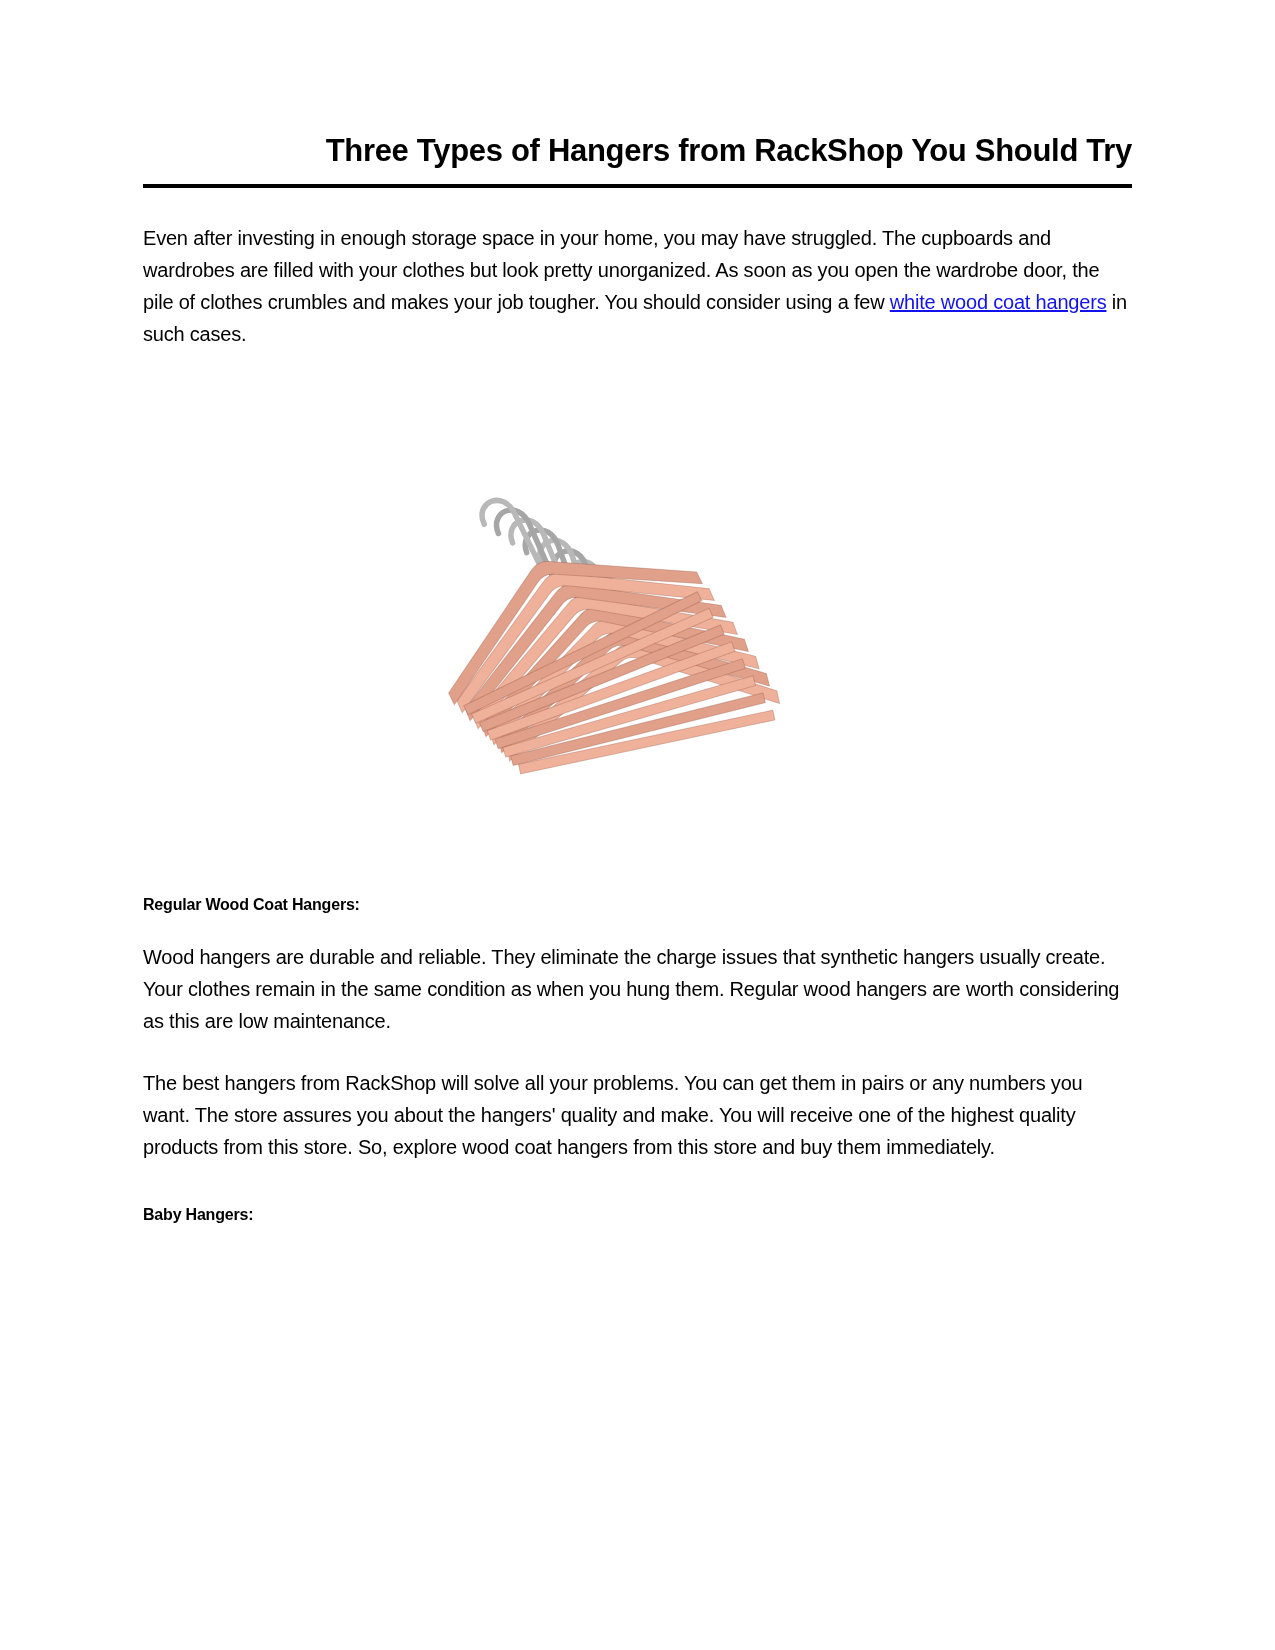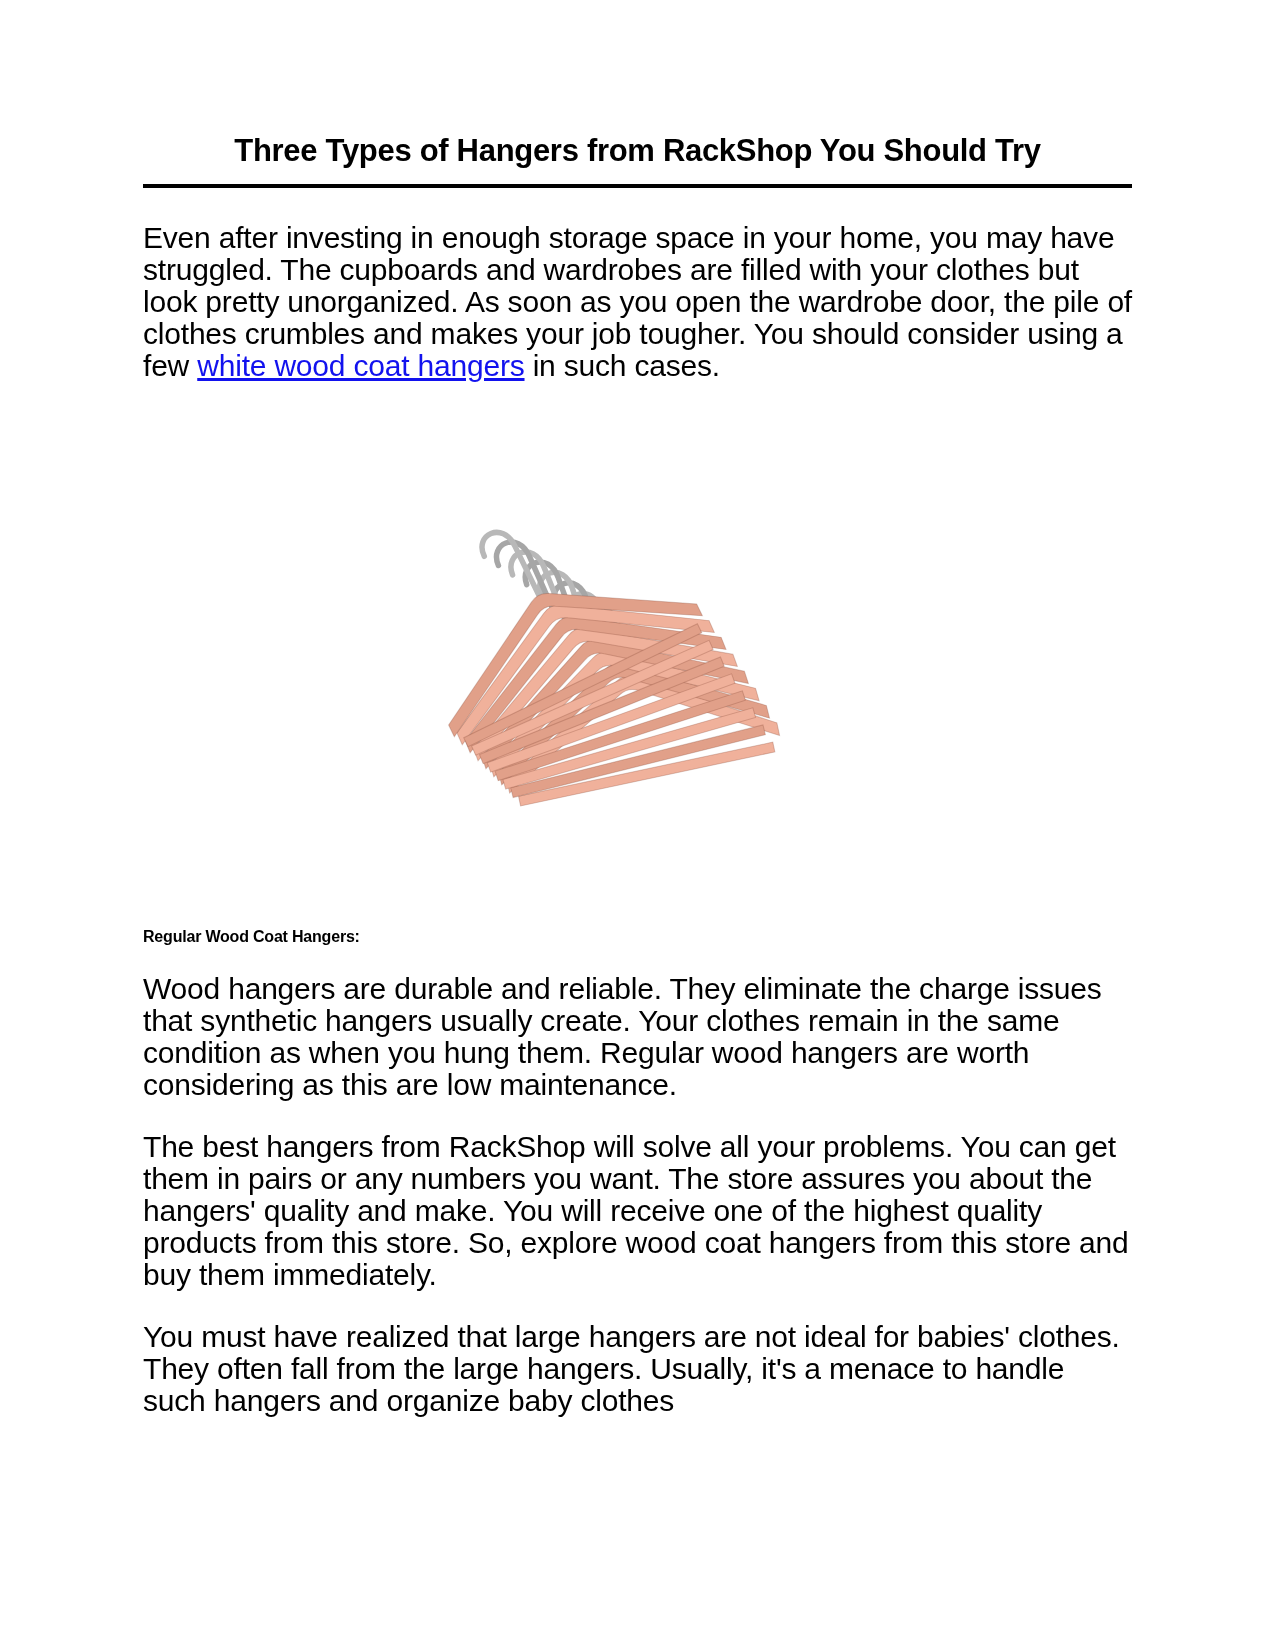--- a/index.html
+++ b/index.html
@@ -10,27 +10,27 @@
   html,body{margin:0;padding:0;}
   body{
     width:1275px;height:1650px;background:var(--page-bg);
     font-family:"Liberation Sans",sans-serif;color:var(--text);
     overflow:hidden;
   }
   .page{padding:130px 143px 0 143px;}
   .doc-title{
     margin:0 0 34px 0;
     font-size:31px;line-height:42px;font-weight:700;letter-spacing:-0.3px;
-    text-align:center;
+    text-align:right;
     border-bottom:4px solid var(--rule);
     padding-bottom:12px;
   }
   p.body-text{
     margin:0 0 30px 0;
-    font-size:30px;line-height:32px;letter-spacing:-0.2px;
+    font-size:20px;line-height:32px;letter-spacing:-0.2px;
   }
   .inline-link{
     color:var(--link);
     text-decoration:underline;
     cursor:pointer;
   }
   h2.section-heading{
     margin:36px 0 20px 0;
     font-size:16px;line-height:32px;font-weight:700;letter-spacing:-0.2px;
   }
@@ -95,16 +95,16 @@
     </svg>
   </figure>
 
 
   <h2 class="section-heading">Regular Wood Coat Hangers:</h2>
 
   <p class="body-text">Wood hangers are durable and reliable. They eliminate the charge issues that synthetic hangers usually create. Your clothes remain in the same condition as when you hung them. Regular wood hangers are worth considering as this are low maintenance.</p>
 
   <p class="body-text">The best hangers from RackShop will solve all your problems. You can get them in pairs or any numbers you want. The store assures you about the hangers' quality and make. You will receive one of the highest quality products from this store. So, explore wood coat hangers from this store and buy them immediately.</p>
 
+  <h2 class="section-heading">Baby Hangers:</h2>
 
-  <p class="body-text">You must have realized that large hangers are not ideal for babies' clothes. They often fall from the large hangers. Usually, it's a menace to handle such hangers and organize baby clothes</p>
 
 </div>
 
 </body></html>

